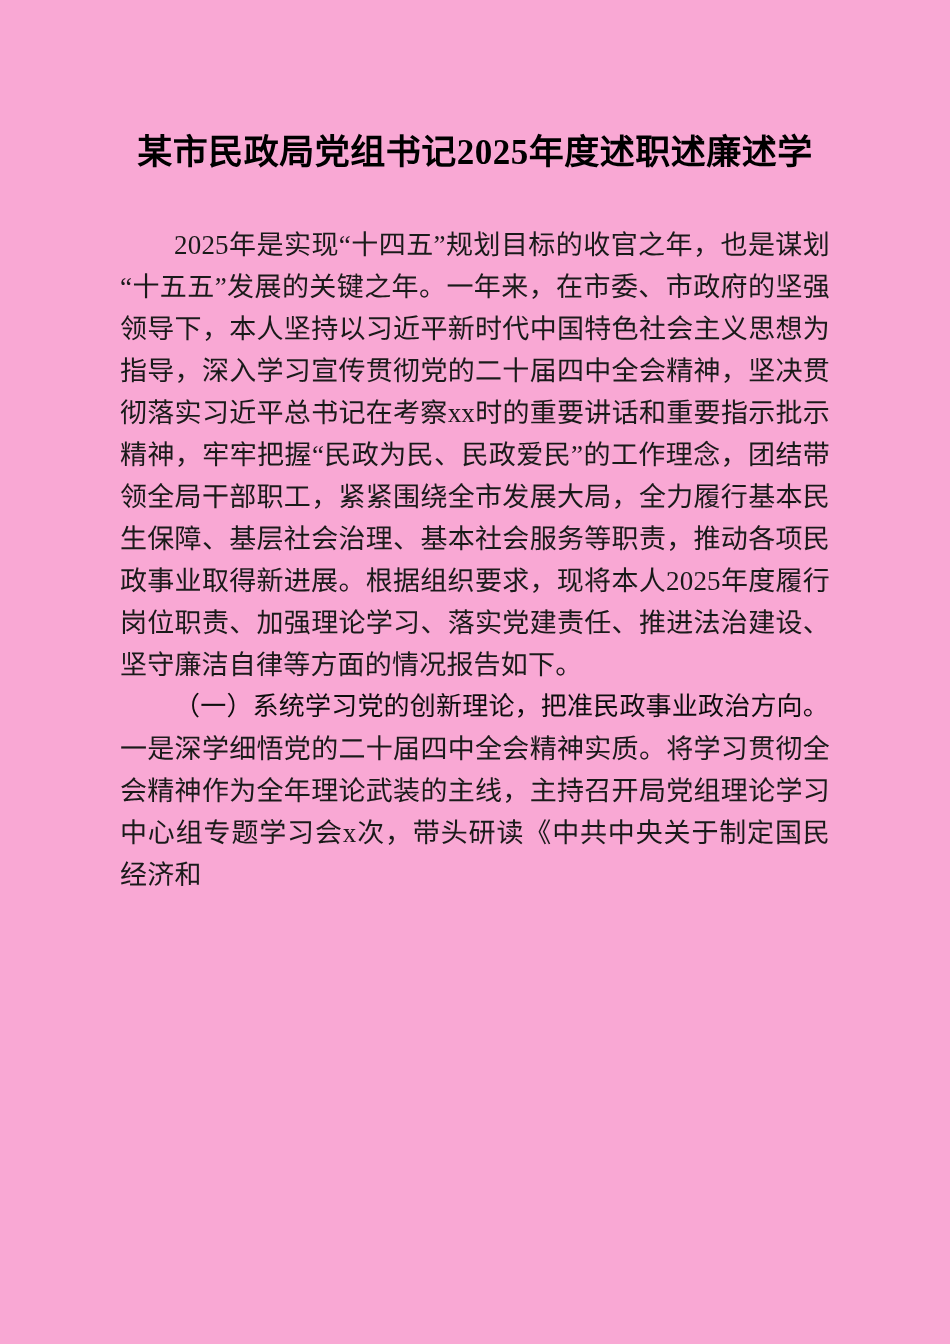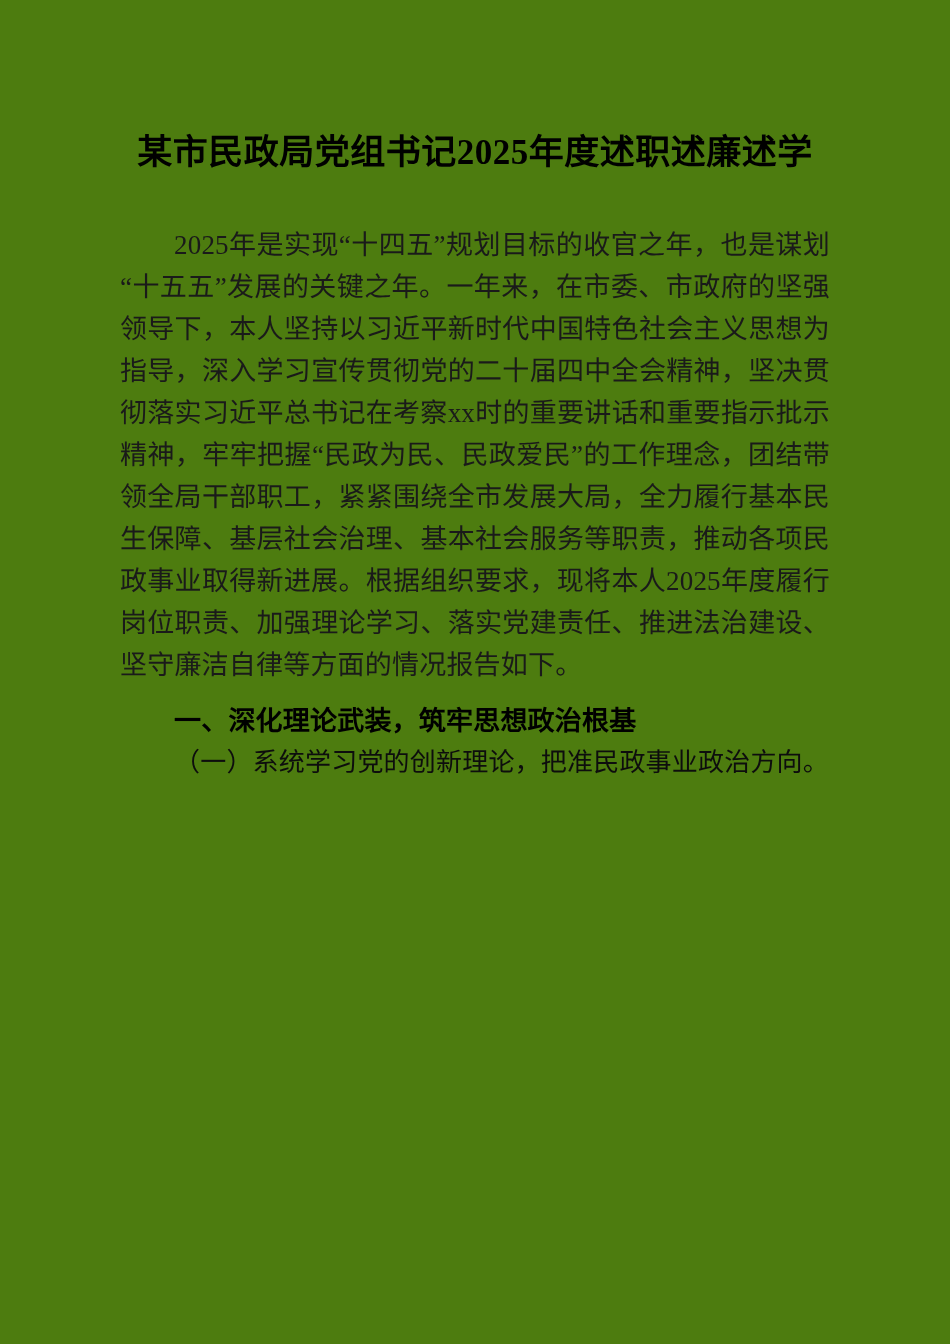--- a/index.html
+++ b/index.html
@@ -7,21 +7,21 @@
     margin: 0;
     padding: 0;
     background: #ffffff;
   }
 
   .page {
     position: relative;
     width: 950px;
     height: 1344px;
     margin: 0 auto;
-    background: #4d7c0f;
+    background: #f9a8d4;
     box-sizing: border-box;
     padding: 0;
     overflow: hidden;
   }
 
   .content {
     position: absolute;
     left: 120px;
     top: 0;
     width: 710px;
@@ -102,20 +102,20 @@
 
 <div class="page">
   <div class="content">
 
     <h1 class="doc-title">
       <span>某市民政局党组书记2025年度述职述廉述学</span>
     </h1>
 
     <p class="para lead">2025年是实现“十四五”规划目标的收官之年，也是谋划“十五五”发展的关键之年。一年来，在市委、市政府的坚强领导下，本人坚持以习近平新时代中国特色社会主义思想为指导，深入学习宣传贯彻党的二十届四中全会精神，坚决贯彻落实习近平总书记在考察xx时的重要讲话和重要指示批示精神，牢牢把握“民政为民、民政爱民”的工作理念，团结带领全局干部职工，紧紧围绕全市发展大局，全力履行基本民生保障、基层社会治理、基本社会服务等职责，推动各项民政事业取得新进展。根据组织要求，现将本人2025年度履行岗位职责、加强理论学习、落实党建责任、推进法治建设、坚守廉洁自律等方面的情况报告如下。</p>
 
-    <p class="section-heading first">一、深化理论武装，筑牢思想政治根基</p>
 
 
     <p class="sub-heading"><span class="sub-heading-run">（一）系统学习党的创新理论，把准民政事业政治方向。</span></p>
 
+    <p class="para tail-para">一是深学细悟党的二十届四中全会精神实质。将学习贯彻全会精神作为全年理论武装的主线，主持召开局党组理论学习中心组专题学习会x次，带头研读《中共中央关于制定国民经济和</p>
 
   </div>
 </div>
 
 </body></html>

